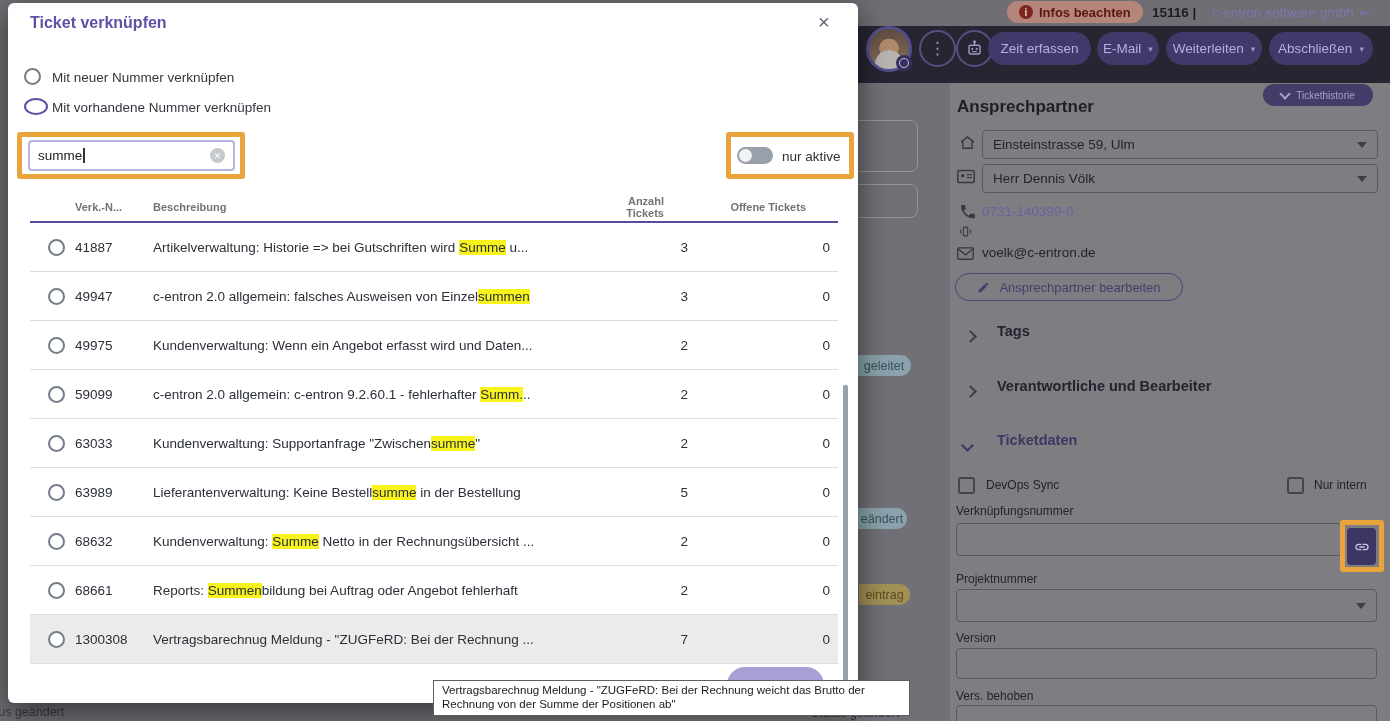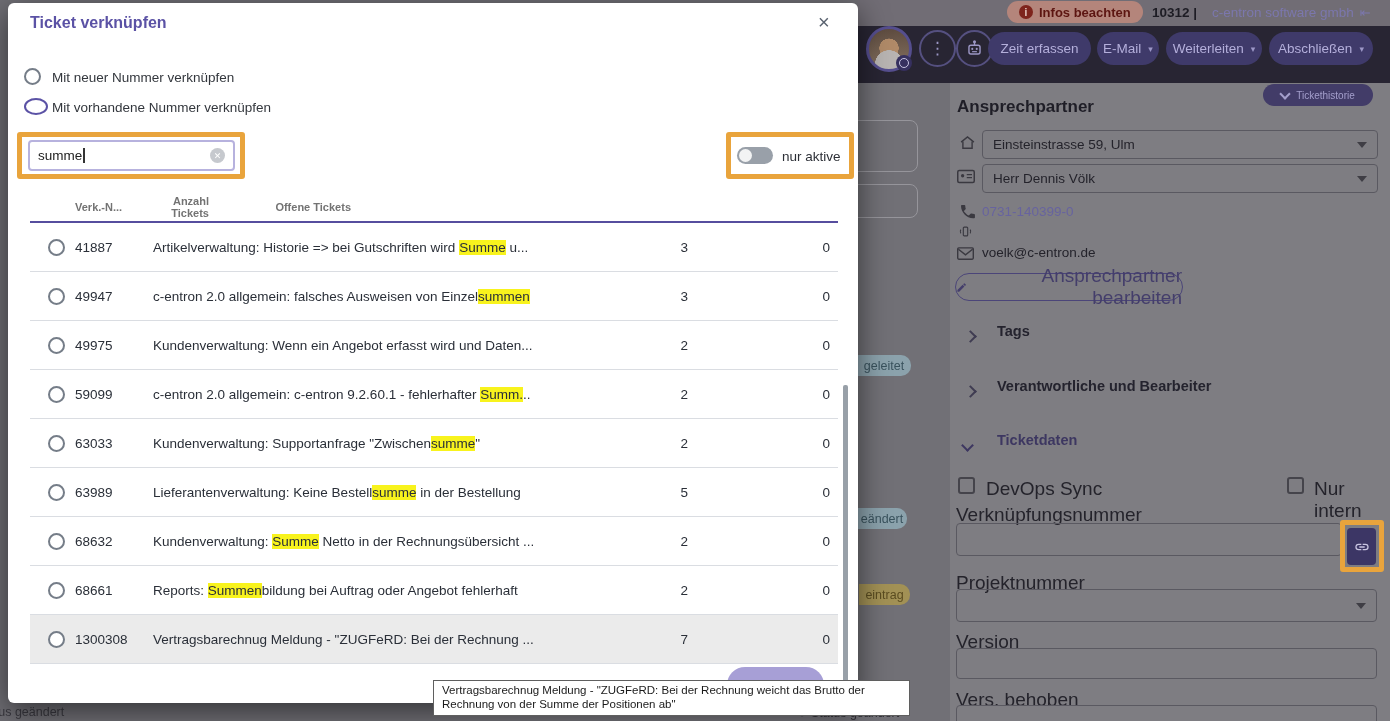--- a/index.html
+++ b/index.html
@@ -42,25 +42,25 @@
   .chev.purple{border-color:#3d3761;}
   .panel-title{left:957px;top:97px;font-size:17px;font-weight:bold;color:#1f1e27;}
   .sel{box-sizing:border-box;border:1px solid #5a5961;border-radius:4px;display:flex;align-items:center;
        padding:0 10px;font-size:13.5px;color:#24232b;}
   .sel .spacer{flex:1;}
   .tri{width:0;height:0;border-left:5px solid transparent;border-right:5px solid transparent;border-top:6px solid #3f3e45;}
   .plink{font-size:13.5px;color:#67639f;}
   .ptext{font-size:13.5px;color:#24232b;}
   .edit-btn{left:955px;top:273px;width:228px;height:28px;border:1.5px solid #4b4579;border-radius:15px;
             box-sizing:border-box;display:flex;align-items:center;justify-content:center;gap:9px;
-            color:#443e6b;font-size:19px;background:transparent;text-align:right;}
+            color:#443e6b;font-size:13px;background:transparent;text-align:right;}
   .sect-label{font-size:14.5px;font-weight:bold;color:#24232e;}
   .sect-label.purple{color:#3d3761;}
   .cbx{width:17px;height:17px;border:2px solid #45444b;border-radius:3px;box-sizing:border-box;background:transparent;}
-  .flabel{font-size:19px;color:#24232b;}
+  .flabel{font-size:12px;color:#24232b;}
   .finput{box-sizing:border-box;border:1px solid #5a5961;border-radius:4px;background:transparent;}
   .linkbtn{left:1347px;top:528px;width:29px;height:37px;border-radius:4px;background:#3c3665;
            display:flex;align-items:center;justify-content:center;}
   .orange{border:5px solid #e9a43c;border-radius:3px;box-sizing:border-box;z-index:9;}
   
   .bgbadge{height:21px;border-radius:0 10px 10px 0;display:flex;align-items:center;justify-content:center;
            font-size:12.5px;padding:0 8px;box-sizing:border-box;}
   .bgbadge.blue{background:#8ba2ac;color:#39525d;}
   .bgbadge.yellow{background:#a29155;color:#5a4c20;}
   .outbox{border:1.5px solid #96959b;border-radius:8px;box-sizing:border-box;}
@@ -111,21 +111,21 @@
 
 <div class="abs topbar-light"></div>
 <div class="abs topbar-dark"></div>
 <div class="abs leftstrip-bg"></div>
 <div class="abs panel-bg"></div>
 
 <div class="abs info-badge">
   <span class="dot">i</span>
   <span class="txt">Infos beachten</span>
 </div>
-<span class="abs tnum">10312 |</span>
+<span class="abs tnum">15116 |</span>
 <span class="abs company"><span>c-entron software gmbh</span><span class="arr">⇤</span></span>
 
 <div class="abs avatar">
   <span class="mini">
       <i></i>
     </span>
 </div>
 <div class="abs circ" style="left:919px;top:30px;font-size:17px;">⋮</div>
 <div class="abs circ" style="left:956px;top:30px;">
   <svg width="19" height="19" viewBox="0 0 24 24">
@@ -278,20 +278,21 @@
   <div class="abs orange" style="left:718px;top:129px;width:128px;height:47px;"></div>
   <div class="abs toggle-track">
       <span class="toggle-knob"></span>
     </div>
   <span class="abs toggle-label">nur aktive</span>
 
   <div class="abs table">
     <div class="thead">
       <span class="hsp"></span>
       <span class="hnr">Verk.-N...</span>
+      <span class="hdesc">Beschreibung</span>
       <span class="hcnt">Anzahl Tickets</span>
       <span class="hopn">Offene Tickets</span>
     </div>
     <div id="tbody">
         <div class="trow">
           <span class="radio"></span>
           <span class="nr">41887</span>
           <span class="desc">Artikelverwaltung: Historie =&gt; bei Gutschriften wird <mark>Summe</mark> u...</span>
           <span class="cnt">3</span>
           <span class="opn">0</span>

